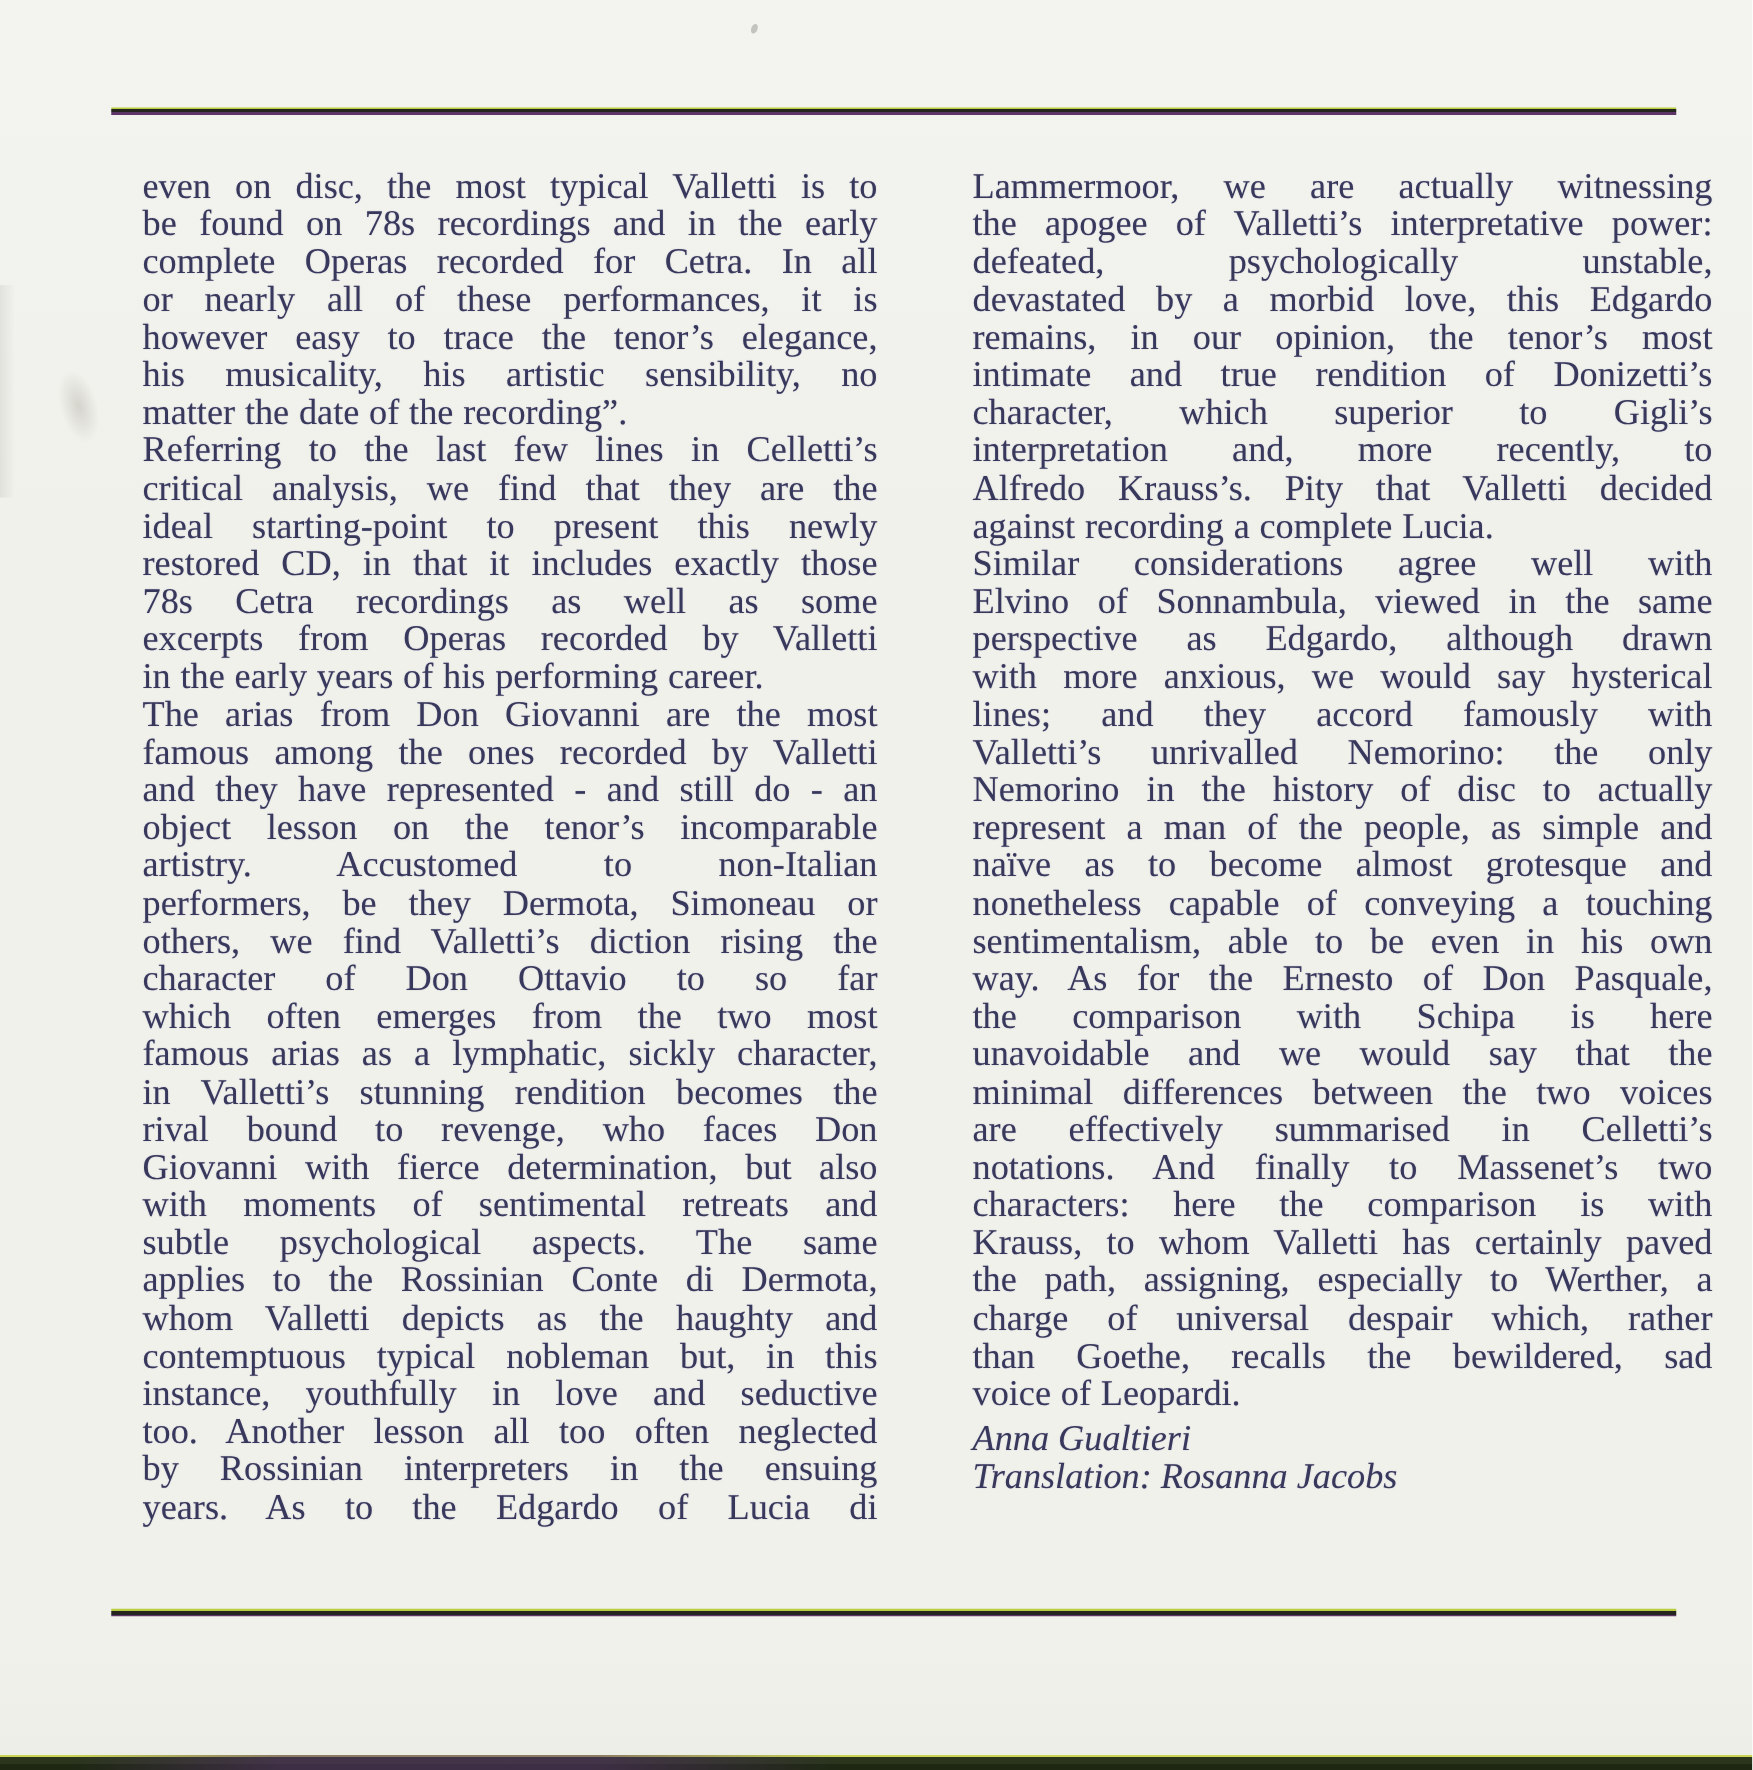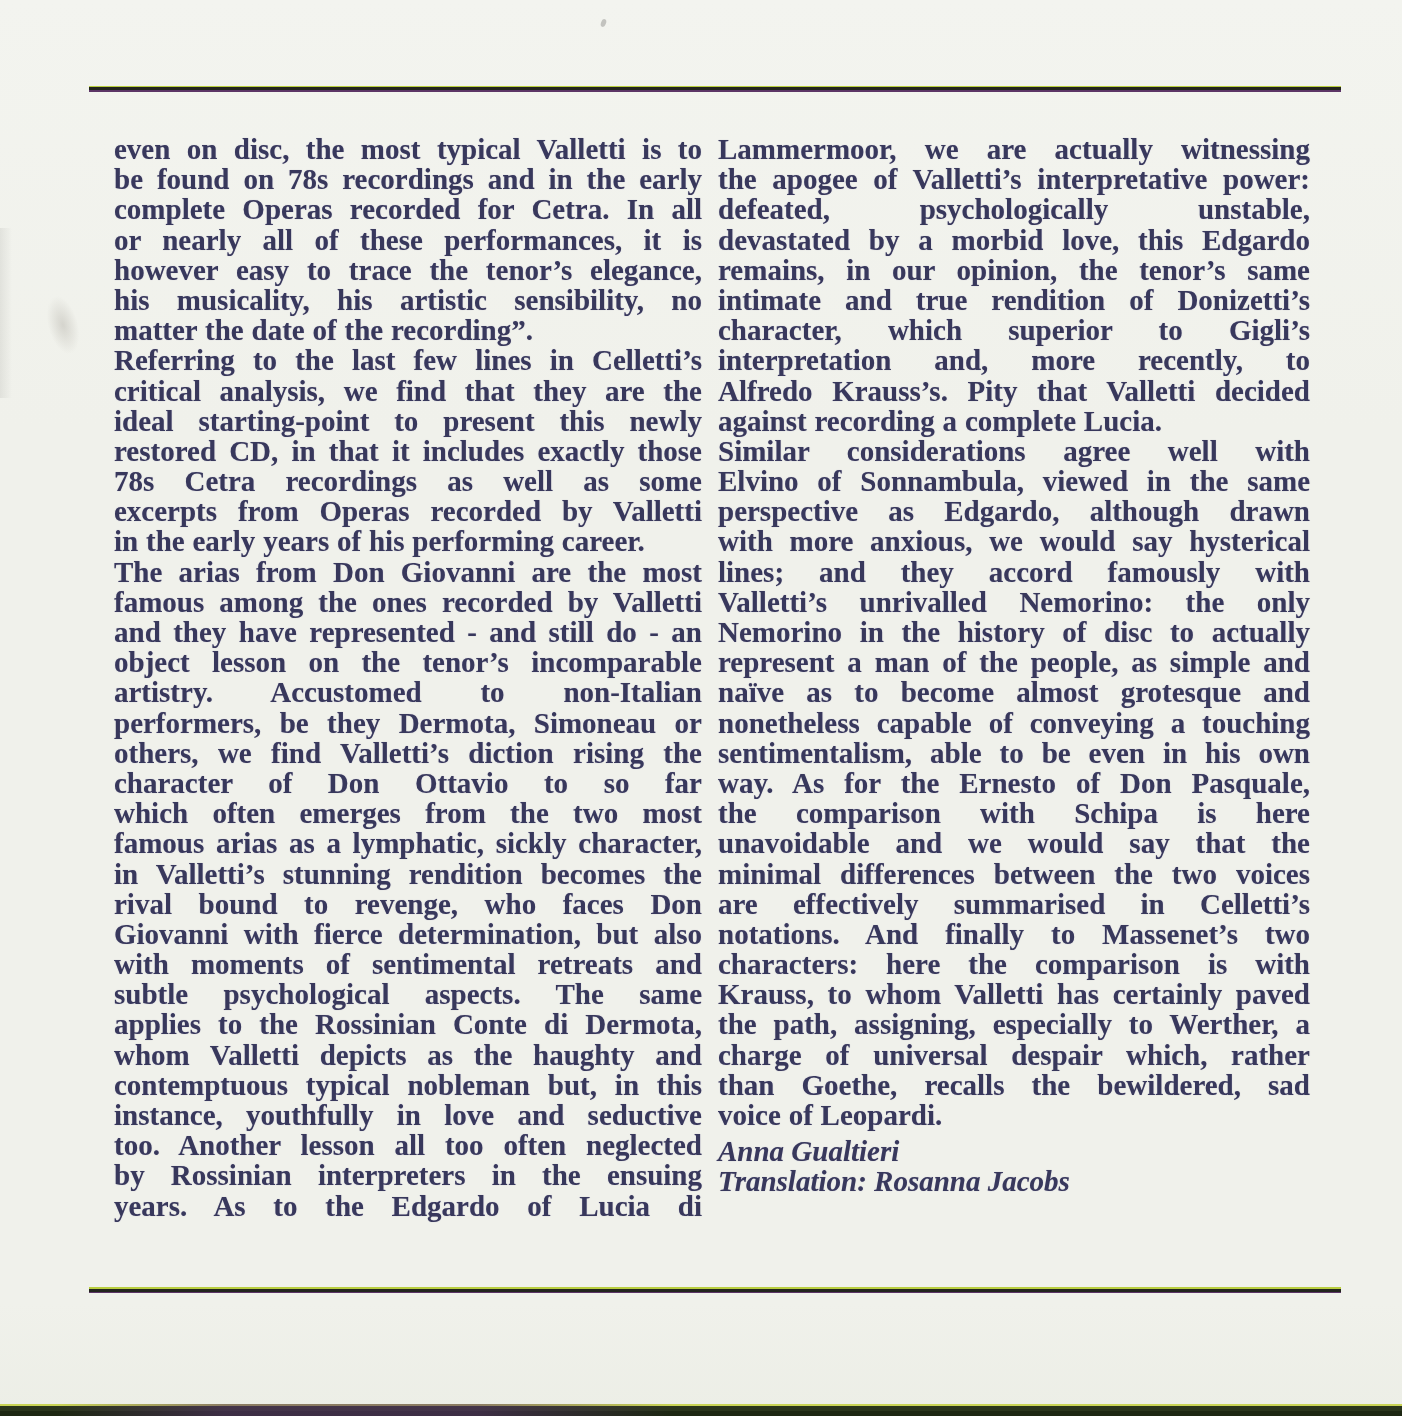--- a/index.html
+++ b/index.html
@@ -4,21 +4,20 @@
 <style>
   html, body { margin: 0; padding: 0; }
   .page {
     position: relative;
     width: 1402px;
     height: 1416px;
     background: linear-gradient(to bottom, #f3f4ef 0%, var(--paper) 30%, var(--paper) 92%, #eceee6 100%);
     font-family: "Liberation Serif", "DejaVu Serif", serif;
     color: var(--ink);
     overflow: hidden;
-    font-weight: bold;
   }
   .rule {
     position: absolute;
     left: 89px;
     width: 1252px;
     height: 6px;
   }
   .rule-top {
     top: 86px;
     background: linear-gradient(to bottom,
@@ -34,21 +33,21 @@
       var(--rule-fringe-purple) 5px 6px);
   }
   .column {
     position: absolute;
     top: 134px;
     font-size: 29px;
     line-height: 30.2px;
     text-shadow: 0 0 1px rgba(70, 60, 130, 0.35);
   }
   .column-left  { left: 114px; width: 588px; }
-  .column-right { left: 718px; width: 592px; }
+  .column-right { left: 778px; width: 592px; }
   .paragraph { margin: 0; }
   .line {
     height: 30.2px;
     text-align: justify;
     text-align-last: justify;
     word-spacing: 0.02em;
   }
   .line.para-end { text-align-last: left; }
   .signature {
     margin-top: 6px;
@@ -156,21 +155,21 @@
         <div class="line">years. As to the Edgardo of Lucia di</div>
       </div>
     </div>
 
   <div class="column column-right">
   <div class="paragraph">
         <div class="line">Lammermoor, we are actually witnessing</div>
         <div class="line">the apogee of Valletti’s interpretative power:</div>
         <div class="line">defeated, psychologically unstable,</div>
         <div class="line">devastated by a morbid love, this Edgardo</div>
-        <div class="line">remains, in our opinion, the tenor’s same</div>
+        <div class="line">remains, in our opinion, the tenor’s most</div>
         <div class="line">intimate and true rendition of Donizetti’s</div>
         <div class="line">character, which superior to Gigli’s</div>
         <div class="line">interpretation and, more recently, to</div>
         <div class="line">Alfredo Krauss’s. Pity that Valletti decided</div>
         <div class="line para-end">against recording a complete Lucia.</div>
       </div>
       <div class="paragraph">
         <div class="line">Similar considerations agree well with</div>
         <div class="line">Elvino of Sonnambula, viewed in the same</div>
         <div class="line">perspective as Edgardo, although drawn</div>

